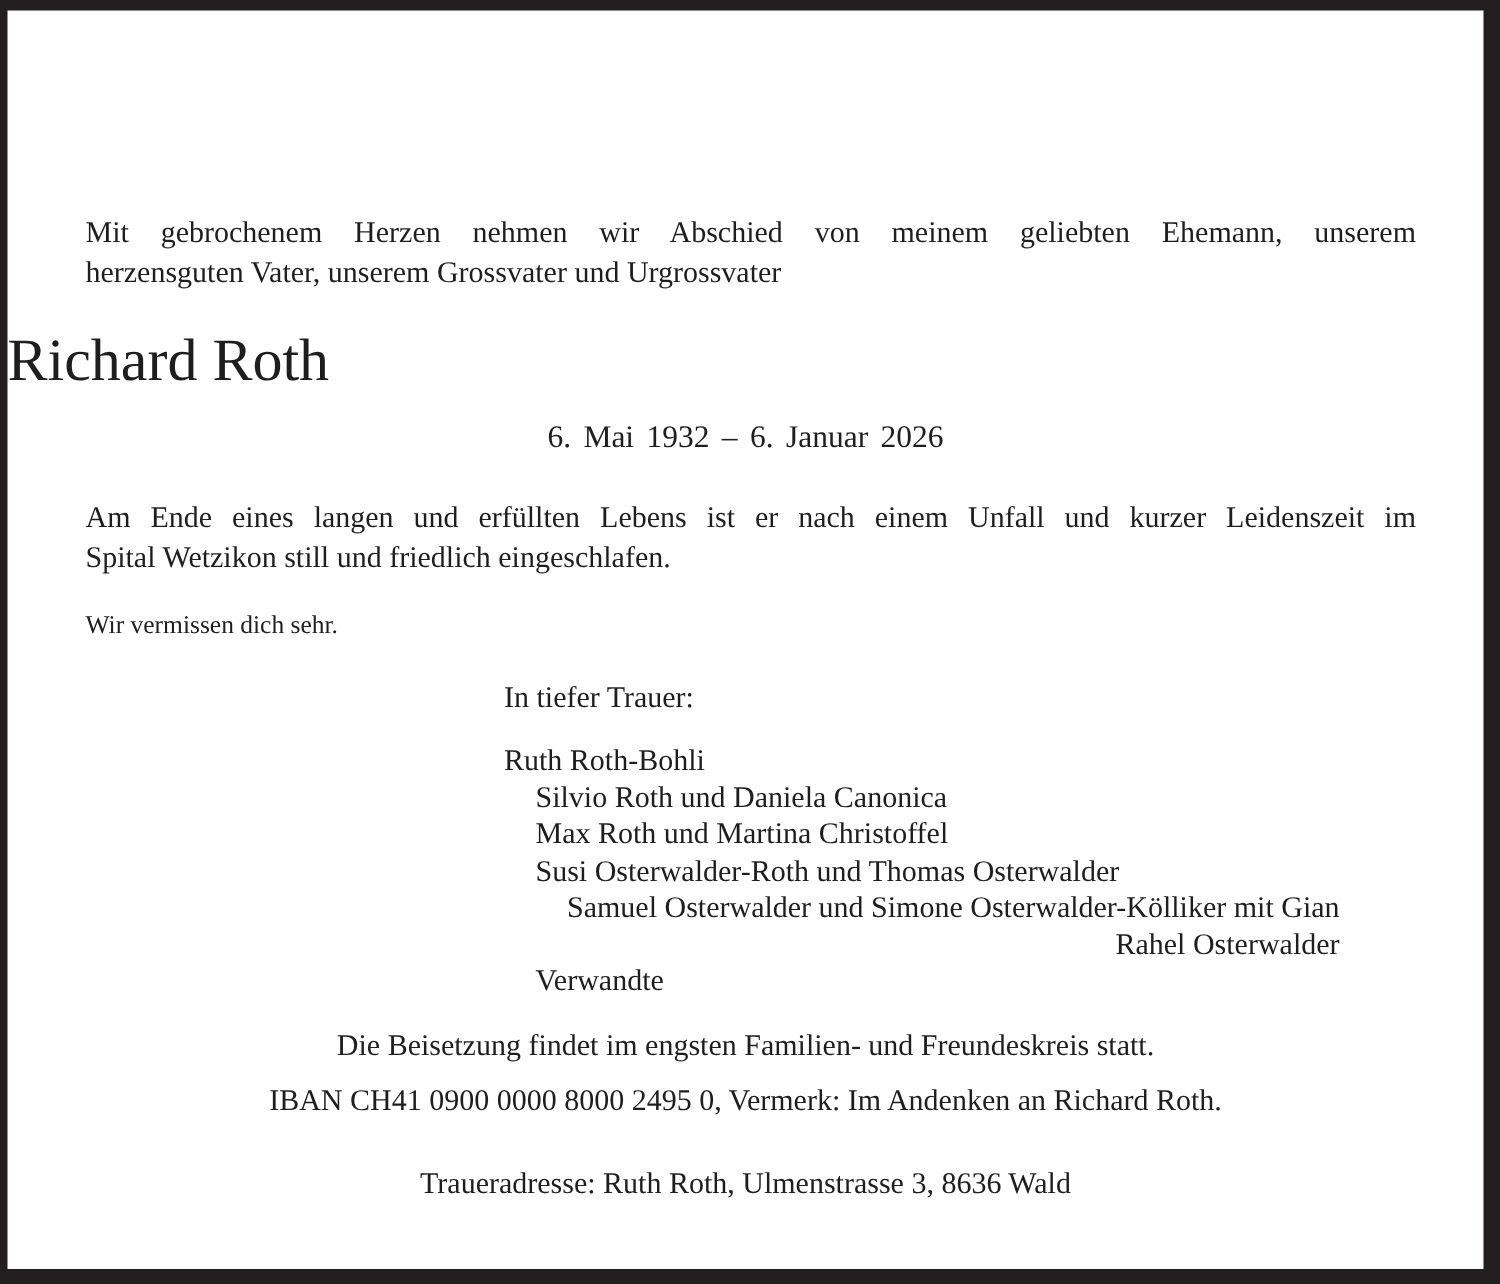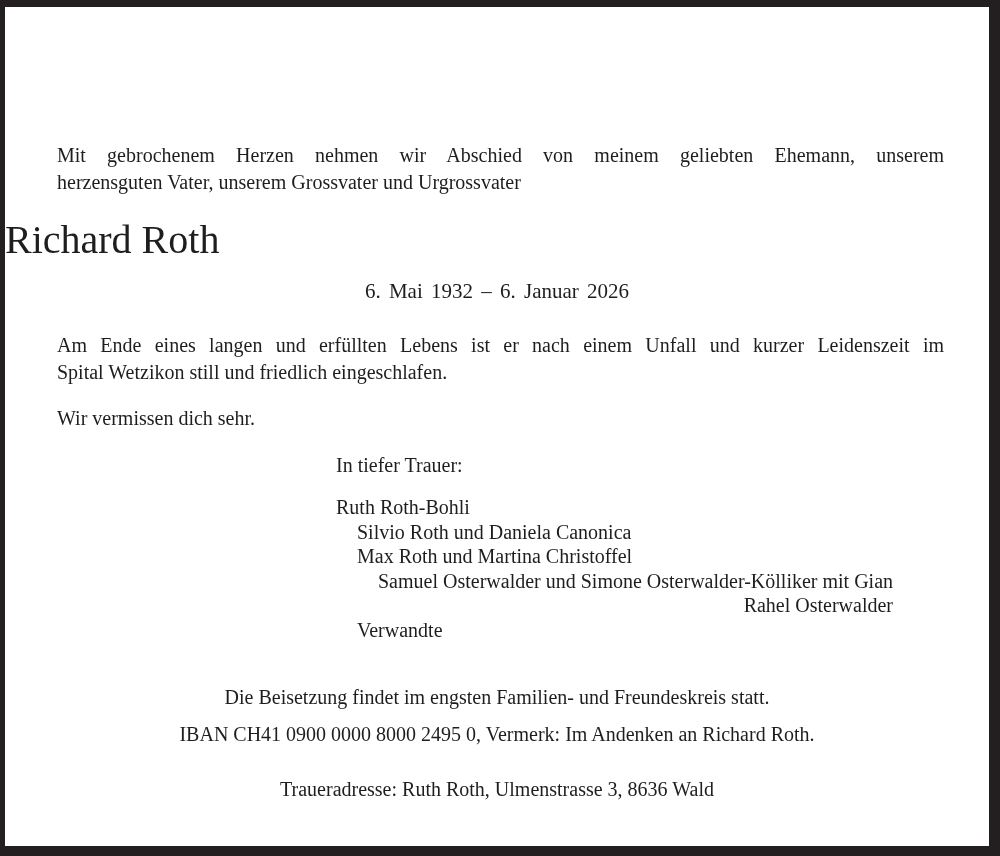--- a/index.html
+++ b/index.html
@@ -58,21 +58,21 @@
     line-height: 46px;
   }
   .dates {
     left: 0; right: 0;
     top: 272px;
     text-align: center;
     font-size: 21px;
     word-spacing: 3px;
   }
 
-  .farewell { left: 52px; top: 400px; font-size: 20px; }
+  .farewell { left: 52px; top: 400px; font-size: 17px; }
 
   
   .trauer-heading { left: 331px; top: 447px; font-size: 20px; }
   .mourners {
     left: 331px;
     top: 488px;
     margin: 0;
     padding: 0;
     list-style: none;
     font-size: 20px;
@@ -115,20 +115,21 @@
   </div>
 
   <div class="abs farewell">Wir vermissen dich sehr.</div>
 
   <div class="abs trauer-heading">In tiefer Trauer:</div>
 
   <ul class="abs mourners">
     <li class="ind0">Ruth Roth-Bohli</li>
     <li class="ind1">Silvio Roth und Daniela Canonica</li>
     <li class="ind1">Max Roth und Martina Christoffel</li>
+    <li class="ind1">Susi Osterwalder-Roth und Thomas Osterwalder</li>
     <li class="ind2">Samuel Osterwalder und Simone Osterwalder-Kölliker mit Gian</li>
     <li class="ind2">Rahel Osterwalder</li>
     <li class="ind1">Verwandte</li>
   </ul>
 
   <div class="abs footerline funeral">Die Beisetzung findet im engsten Familien- und Freundeskreis statt.</div>
 
   <div class="abs footerline donation">
     <div>IBAN CH41 0900 0000 8000 2495 0, Vermerk: Im Andenken an Richard Roth.</div>
   </div>

